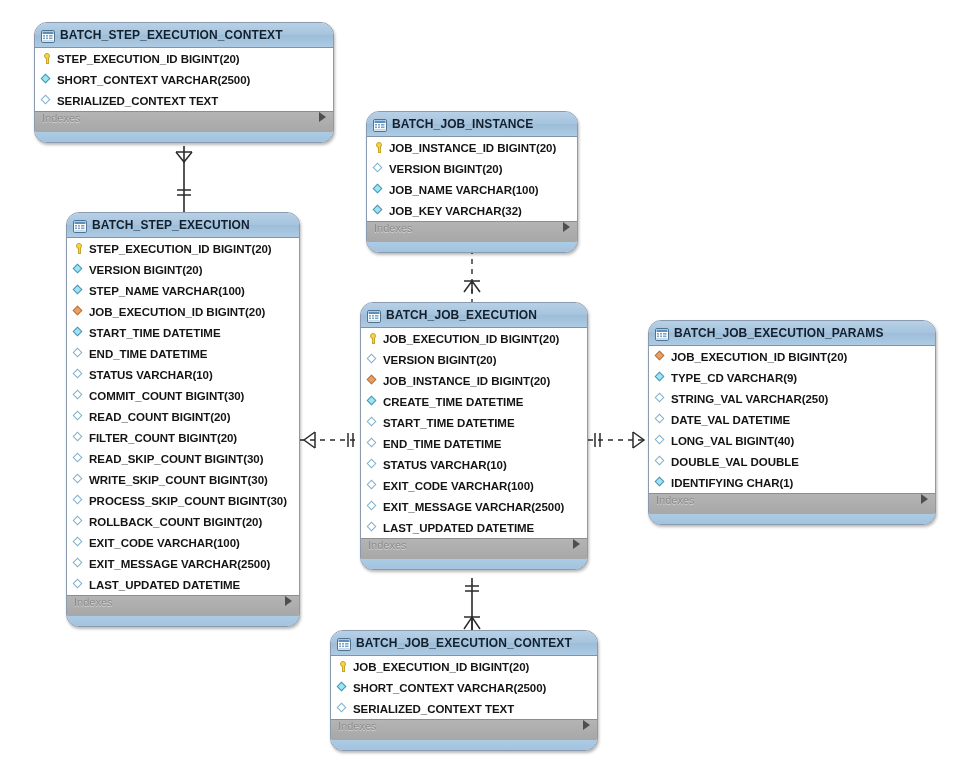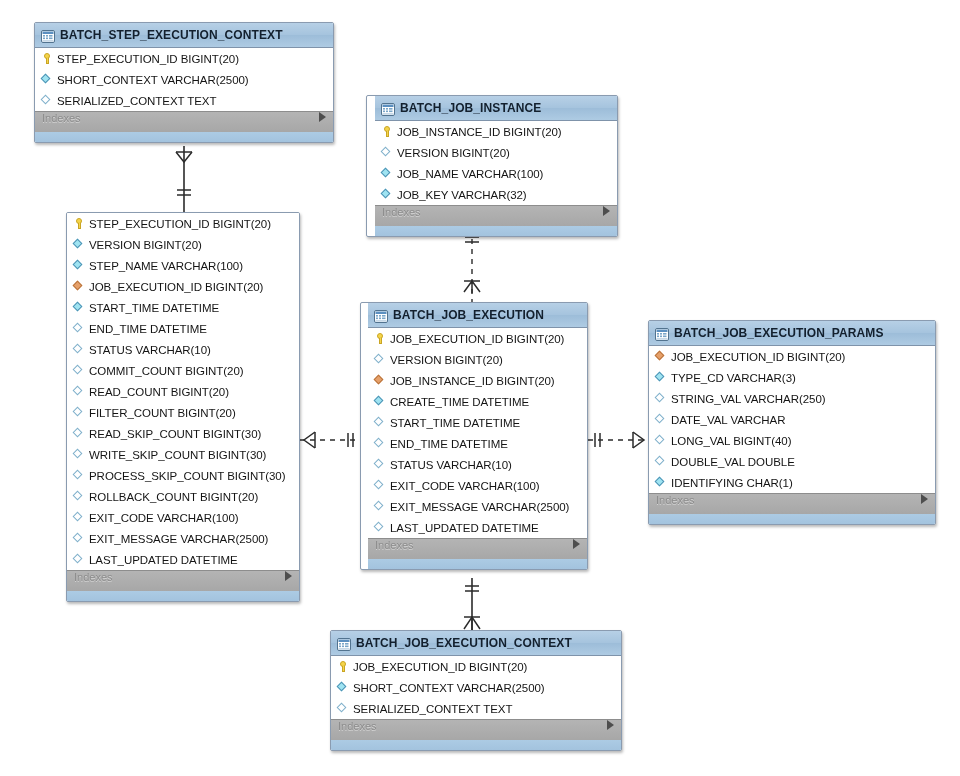--- a/index.html
+++ b/index.html
@@ -14,21 +14,21 @@
     background: #ffffff;
     font-family: "Liberation Sans", sans-serif;
     overflow: hidden;
   }
 
   
   .table-box {
     position: absolute;
     box-sizing: border-box;
     border: 1px solid #8a9bb0;
-    border-radius: 2px;
+    border-radius: 13px;
     background: #ffffff;
     box-shadow: 1px 2px 3px rgba(0,0,0,0.28);
     overflow: hidden;
   }
 
   
   .tbl-header {
     display: flex;
     align-items: center;
     height: 24px;
@@ -64,20 +64,21 @@
   .hdr-caret { border-top-color: #62798f; }
 
   
   .cols { background: #ffffff; }
   .col-row {
     display: flex;
     align-items: center;
     height: 21px;
     padding-left: 6px;
     white-space: nowrap;
+    font-weight: bold;
   }
   .col-label {
     font-size: 11.5px;
     color: #141414;
     margin-left: 5px;
     letter-spacing: -0.05px;
   }
 
   
   .m {
@@ -250,21 +251,21 @@
             <span class="m m-dia m-null"></span>
             <span class="col-label">SERIALIZED_CONTEXT TEXT</span>
           </div>
         </div>
         <div class="tbl-footer">
           <span class="footer-label">Indexes</span>
           <span class="footer-caret"></span>
         </div>
         <div class="tbl-strip"></div>
       </div>
-      <div class="table-box" style="left: 366px; top: 95px; width: 252px; padding-left: 8px;">
+      <div class="table-box" style="left: 366px; top: 111px; width: 212px;">
         <div class="tbl-header">
           <span class="tbl-icon"><svg width="14" height="13" viewBox="0 0 14 13">
               <rect x="0.5" y="0.5" width="13" height="12" rx="1.5" fill="#ffffff" stroke="#52738f"></rect>
               <rect x="1.5" y="1.5" width="11" height="2.5" fill="#5b8fc0"></rect>
               <rect x="2" y="5" width="2" height="1.6" fill="#7aa6c9"></rect>
               <rect x="5" y="5" width="2" height="1.6" fill="#7aa6c9"></rect>
               <rect x="8" y="5" width="3.5" height="1.6" fill="#7aa6c9"></rect>
               <rect x="2" y="7.5" width="2" height="1.6" fill="#7aa6c9"></rect>
               <rect x="5" y="7.5" width="2" height="1.6" fill="#7aa6c9"></rect>
               <rect x="8" y="7.5" width="3.5" height="1.6" fill="#7aa6c9"></rect>
@@ -291,20 +292,35 @@
             <span class="col-label">JOB_KEY VARCHAR(32)</span>
           </div>
         </div>
         <div class="tbl-footer">
           <span class="footer-label">Indexes</span>
           <span class="footer-caret"></span>
         </div>
         <div class="tbl-strip"></div>
       </div>
       <div class="table-box" style="left: 66px; top: 212px; width: 234px;">
+        <div class="tbl-header">
+          <span class="tbl-icon"><svg width="14" height="13" viewBox="0 0 14 13">
+              <rect x="0.5" y="0.5" width="13" height="12" rx="1.5" fill="#ffffff" stroke="#52738f"></rect>
+              <rect x="1.5" y="1.5" width="11" height="2.5" fill="#5b8fc0"></rect>
+              <rect x="2" y="5" width="2" height="1.6" fill="#7aa6c9"></rect>
+              <rect x="5" y="5" width="2" height="1.6" fill="#7aa6c9"></rect>
+              <rect x="8" y="5" width="3.5" height="1.6" fill="#7aa6c9"></rect>
+              <rect x="2" y="7.5" width="2" height="1.6" fill="#7aa6c9"></rect>
+              <rect x="5" y="7.5" width="2" height="1.6" fill="#7aa6c9"></rect>
+              <rect x="8" y="7.5" width="3.5" height="1.6" fill="#7aa6c9"></rect>
+              <rect x="1.5" y="10.2" width="11" height="1.4" fill="#b9cfe2"></rect>
+            </svg></span>
+          <span class="tbl-title">BATCH_STEP_EXECUTION</span>
+          <span class="hdr-caret"></span>
+        </div>
         <div class="cols">
           <div class="col-row">
             <span class="m m-pk"></span>
             <span class="col-label">STEP_EXECUTION_ID BIGINT(20)</span>
           </div>
           <div class="col-row">
             <span class="m m-dia m-nn"></span>
             <span class="col-label">VERSION BIGINT(20)</span>
           </div>
           <div class="col-row">
@@ -322,21 +338,21 @@
           <div class="col-row">
             <span class="m m-dia m-null"></span>
             <span class="col-label">END_TIME DATETIME</span>
           </div>
           <div class="col-row">
             <span class="m m-dia m-null"></span>
             <span class="col-label">STATUS VARCHAR(10)</span>
           </div>
           <div class="col-row">
             <span class="m m-dia m-null"></span>
-            <span class="col-label">COMMIT_COUNT BIGINT(20)</span>
+            <span class="col-label">COMMIT_COUNT BIGINT(30)</span>
           </div>
           <div class="col-row">
             <span class="m m-dia m-null"></span>
             <span class="col-label">READ_COUNT BIGINT(20)</span>
           </div>
           <div class="col-row">
             <span class="m m-dia m-null"></span>
             <span class="col-label">FILTER_COUNT BIGINT(20)</span>
           </div>
           <div class="col-row">
@@ -367,21 +383,21 @@
             <span class="m m-dia m-null"></span>
             <span class="col-label">LAST_UPDATED DATETIME</span>
           </div>
         </div>
         <div class="tbl-footer">
           <span class="footer-label">Indexes</span>
           <span class="footer-caret"></span>
         </div>
         <div class="tbl-strip"></div>
       </div>
-      <div class="table-box" style="left: 360px; top: 302px; width: 228px; padding-left: 7px;">
+      <div class="table-box" style="left: 360px; top: 302px; width: 228px;">
         <div class="tbl-header">
           <span class="tbl-icon"><svg width="14" height="13" viewBox="0 0 14 13">
               <rect x="0.5" y="0.5" width="13" height="12" rx="1.5" fill="#ffffff" stroke="#52738f"></rect>
               <rect x="1.5" y="1.5" width="11" height="2.5" fill="#5b8fc0"></rect>
               <rect x="2" y="5" width="2" height="1.6" fill="#7aa6c9"></rect>
               <rect x="5" y="5" width="2" height="1.6" fill="#7aa6c9"></rect>
               <rect x="8" y="5" width="3.5" height="1.6" fill="#7aa6c9"></rect>
               <rect x="2" y="7.5" width="2" height="1.6" fill="#7aa6c9"></rect>
               <rect x="5" y="7.5" width="2" height="1.6" fill="#7aa6c9"></rect>
               <rect x="8" y="7.5" width="3.5" height="1.6" fill="#7aa6c9"></rect>
@@ -454,50 +470,50 @@
           <span class="tbl-title">BATCH_JOB_EXECUTION_PARAMS</span>
           <span class="hdr-caret"></span>
         </div>
         <div class="cols">
           <div class="col-row">
             <span class="m m-dia m-fk"></span>
             <span class="col-label">JOB_EXECUTION_ID BIGINT(20)</span>
           </div>
           <div class="col-row">
             <span class="m m-dia m-nn"></span>
-            <span class="col-label">TYPE_CD VARCHAR(3)</span>
+            <span class="col-label">TYPE_CD VARCHAR(9)</span>
           </div>
           <div class="col-row">
             <span class="m m-dia m-null"></span>
             <span class="col-label">STRING_VAL VARCHAR(250)</span>
           </div>
           <div class="col-row">
             <span class="m m-dia m-null"></span>
-            <span class="col-label">DATE_VAL VARCHAR</span>
+            <span class="col-label">DATE_VAL DATETIME</span>
           </div>
           <div class="col-row">
             <span class="m m-dia m-null"></span>
             <span class="col-label">LONG_VAL BIGINT(40)</span>
           </div>
           <div class="col-row">
             <span class="m m-dia m-null"></span>
             <span class="col-label">DOUBLE_VAL DOUBLE</span>
           </div>
           <div class="col-row">
             <span class="m m-dia m-nn"></span>
             <span class="col-label">IDENTIFYING CHAR(1)</span>
           </div>
         </div>
         <div class="tbl-footer">
           <span class="footer-label">Indexes</span>
           <span class="footer-caret"></span>
         </div>
         <div class="tbl-strip"></div>
       </div>
-      <div class="table-box" style="left: 330px; top: 630px; width: 292px;">
+      <div class="table-box" style="left: 330px; top: 630px; width: 268px;">
         <div class="tbl-header">
           <span class="tbl-icon"><svg width="14" height="13" viewBox="0 0 14 13">
               <rect x="0.5" y="0.5" width="13" height="12" rx="1.5" fill="#ffffff" stroke="#52738f"></rect>
               <rect x="1.5" y="1.5" width="11" height="2.5" fill="#5b8fc0"></rect>
               <rect x="2" y="5" width="2" height="1.6" fill="#7aa6c9"></rect>
               <rect x="5" y="5" width="2" height="1.6" fill="#7aa6c9"></rect>
               <rect x="8" y="5" width="3.5" height="1.6" fill="#7aa6c9"></rect>
               <rect x="2" y="7.5" width="2" height="1.6" fill="#7aa6c9"></rect>
               <rect x="5" y="7.5" width="2" height="1.6" fill="#7aa6c9"></rect>
               <rect x="8" y="7.5" width="3.5" height="1.6" fill="#7aa6c9"></rect>

